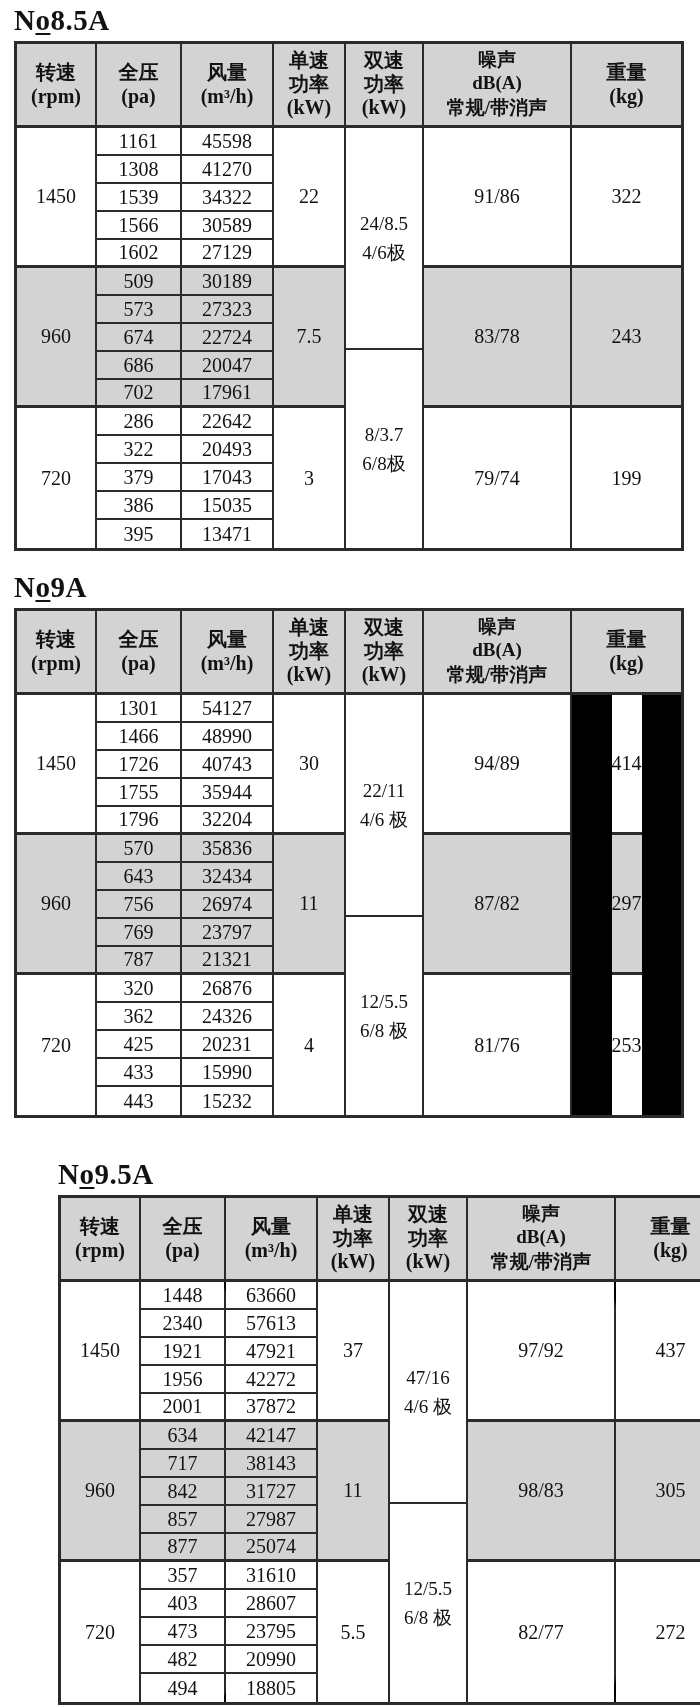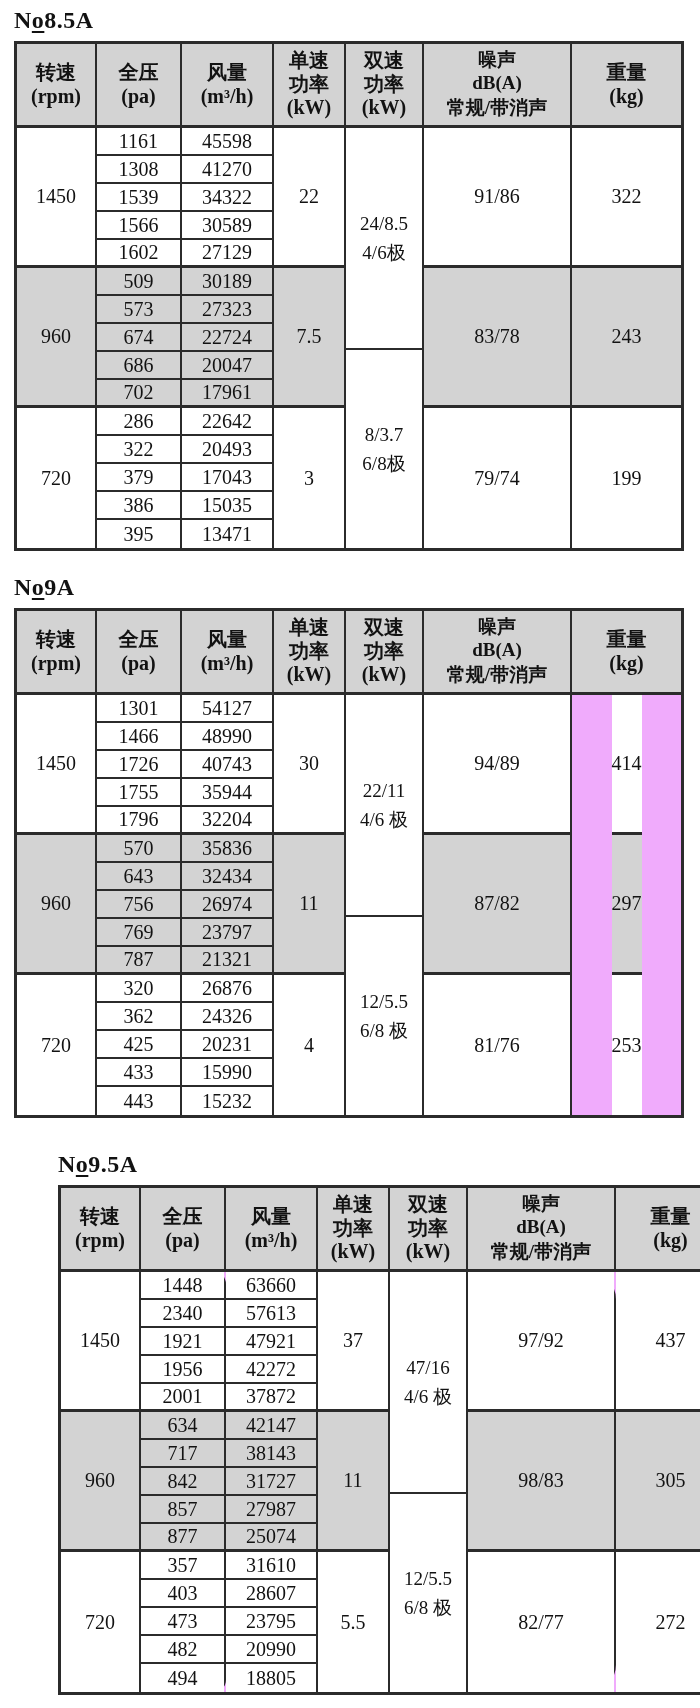--- a/index.html
+++ b/index.html
@@ -5,29 +5,29 @@
   * { margin:0; padding:0; box-sizing:border-box; }
   html,body { background:#ffffff; }
   body {
     width:700px; min-height:1708px;
     font-family:"Liberation Serif","DejaVu Serif",serif;
     color:#121212;
   }
   .page { padding:4px 0 0 14px; }
 
   .spec h2.title {
-    font-size:24px; font-weight:bold; line-height:32px;
+    font-size:29px; font-weight:bold; line-height:32px;
     margin-bottom:5px; letter-spacing:0.5px;
   }
   .u { text-decoration:underline; text-underline-offset:3px; }
 
   .spec-1 { margin-top:20px; }
-  .spec-2 { margin-top:30px;padding-left:44px; }
-
-  .tbl { width:670px; border:3px solid var(--border,#2b2b2b); background:#f0abfc; }
+  .spec-2 { margin-top:40px;padding-left:44px; }
+
+  .tbl { width:670px; border:3px solid var(--border,#2b2b2b); background:#000000; }
 
   .hrow {
     display:flex; height:84px;
     background:var(--hdr-bg,#d3d3d3);
     border-bottom:3px solid var(--border,#2b2b2b);
   }
   .hc {
     display:flex; flex-direction:column; justify-content:center; align-items:center;
     border-right:2px solid var(--border,#2b2b2b);
     font-weight:bold; font-size:20px; line-height:1.18; text-align:center;

